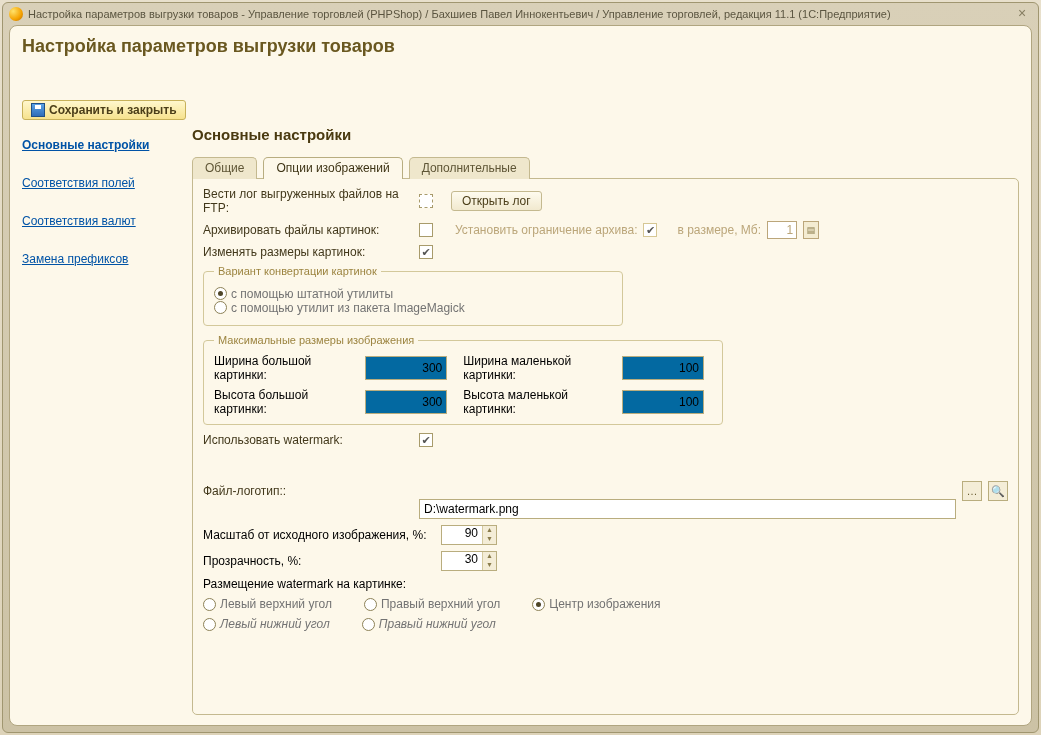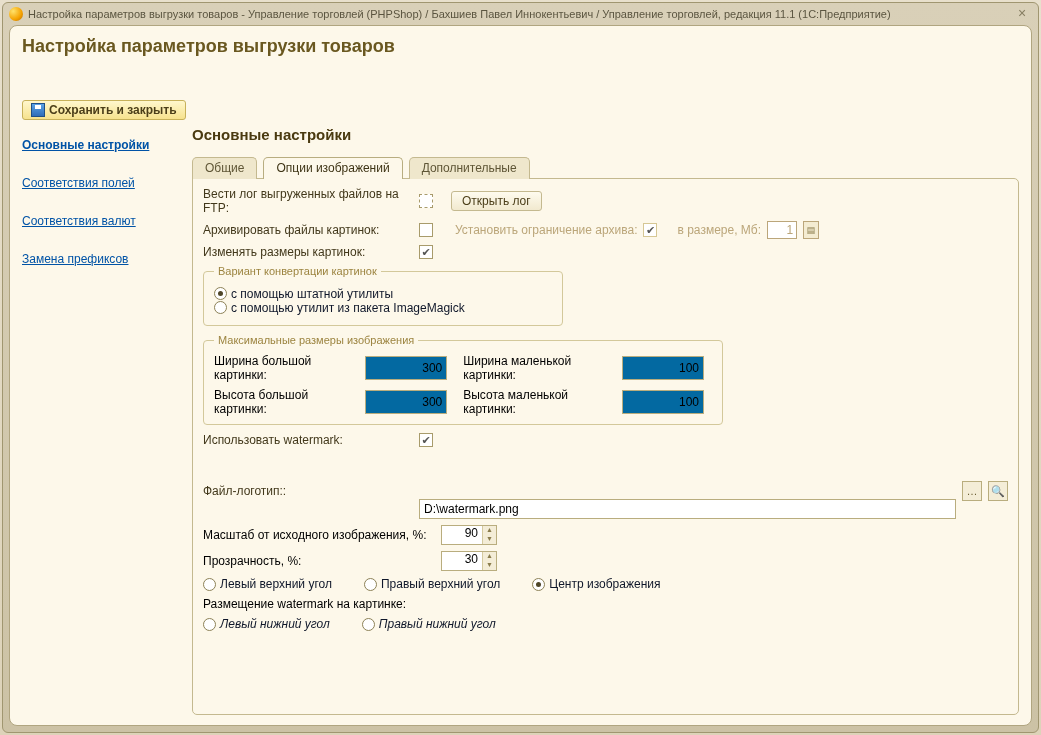--- a/index.html
+++ b/index.html
@@ -179,21 +179,21 @@
     border-radius:4px;
     margin:4px 0 8px 0;
     padding:8px 10px;
     display:inline-block;
   }
   fieldset legend {
     color:#9c8440; font-size:11px; padding:0 4px;
   }
   .radio {
     display:inline-flex; align-items:center; gap:4px; margin-right:14px;
-    cursor:pointer; color:#0f172a;
+    cursor:pointer; color:#737373;
   }
   .radio .dot {
     width:13px; height:13px; border:1px solid #8d8257; border-radius:50%;
     display:inline-flex; align-items:center; justify-content:center;
     background:#fff;
   }
   .radio.checked .dot::after {
     content:""; width:5px; height:5px; background:#4f4628; border-radius:50%;
   }
   .sizegrid { display:grid; grid-template-columns:auto 90px auto 90px; gap:6px 8px; align-items:center; }
@@ -276,21 +276,21 @@
             <span class="muted">в размере, Мб:</span>
             <input class="numbox muted" value="1" style="">
             <span class="spin-ico">▤</span>
           </div>
 
           <div class="row">
             <label class="fixed">Изменять размеры картинок:</label>
             <span class="cbx checked"></span>
           </div>
 
-          <fieldset style="display:block; width:360px;">
+          <fieldset style="display:block; width:420px;">
             <legend>Вариант конвертации картинок</legend>
             <span class="radio checked">
               <span class="dot"></span>
                 <span>с помощью штатной утилиты</span>
             </span>
             <span class="radio">
               <span class="dot"></span>
                 <span>с помощью утилит из пакета ImageMagick</span>
             </span>
           </fieldset>
@@ -338,37 +338,37 @@
             <label style="width:232px">Прозрачность, %:</label>
             <span class="spinwrap">
               <span class="val">30</span>
               <span class="arrows">
                   <span>▲</span>
                   <span>▼</span>
                 </span>
             </span>
           </div>
 
+          <div class="row">
+            <label>Размещение watermark на картинке:</label>
+          </div>
+
           <div class="row" style="flex-wrap:wrap; gap:10px 18px;">
             <span class="radio">
                 <span class="dot"></span>
                 <span>Левый верхний угол</span>
               </span>
             <span class="radio">
                 <span class="dot"></span>
                 <span>Правый верхний угол</span>
               </span>
             <span class="radio checked">
                 <span class="dot"></span>
                 <span>Центр изображения</span>
               </span>
-          </div>
-
-          <div class="row">
-            <label>Размещение watermark на картинке:</label>
           </div>
           <div class="row" style="flex-wrap:wrap; gap:10px 18px;font-style:italic;">
             <span class="radio">
                 <span class="dot"></span>
                 <span>Левый нижний угол</span>
               </span>
             <span class="radio">
                 <span class="dot"></span>
                 <span>Правый нижний угол</span>
               </span>

